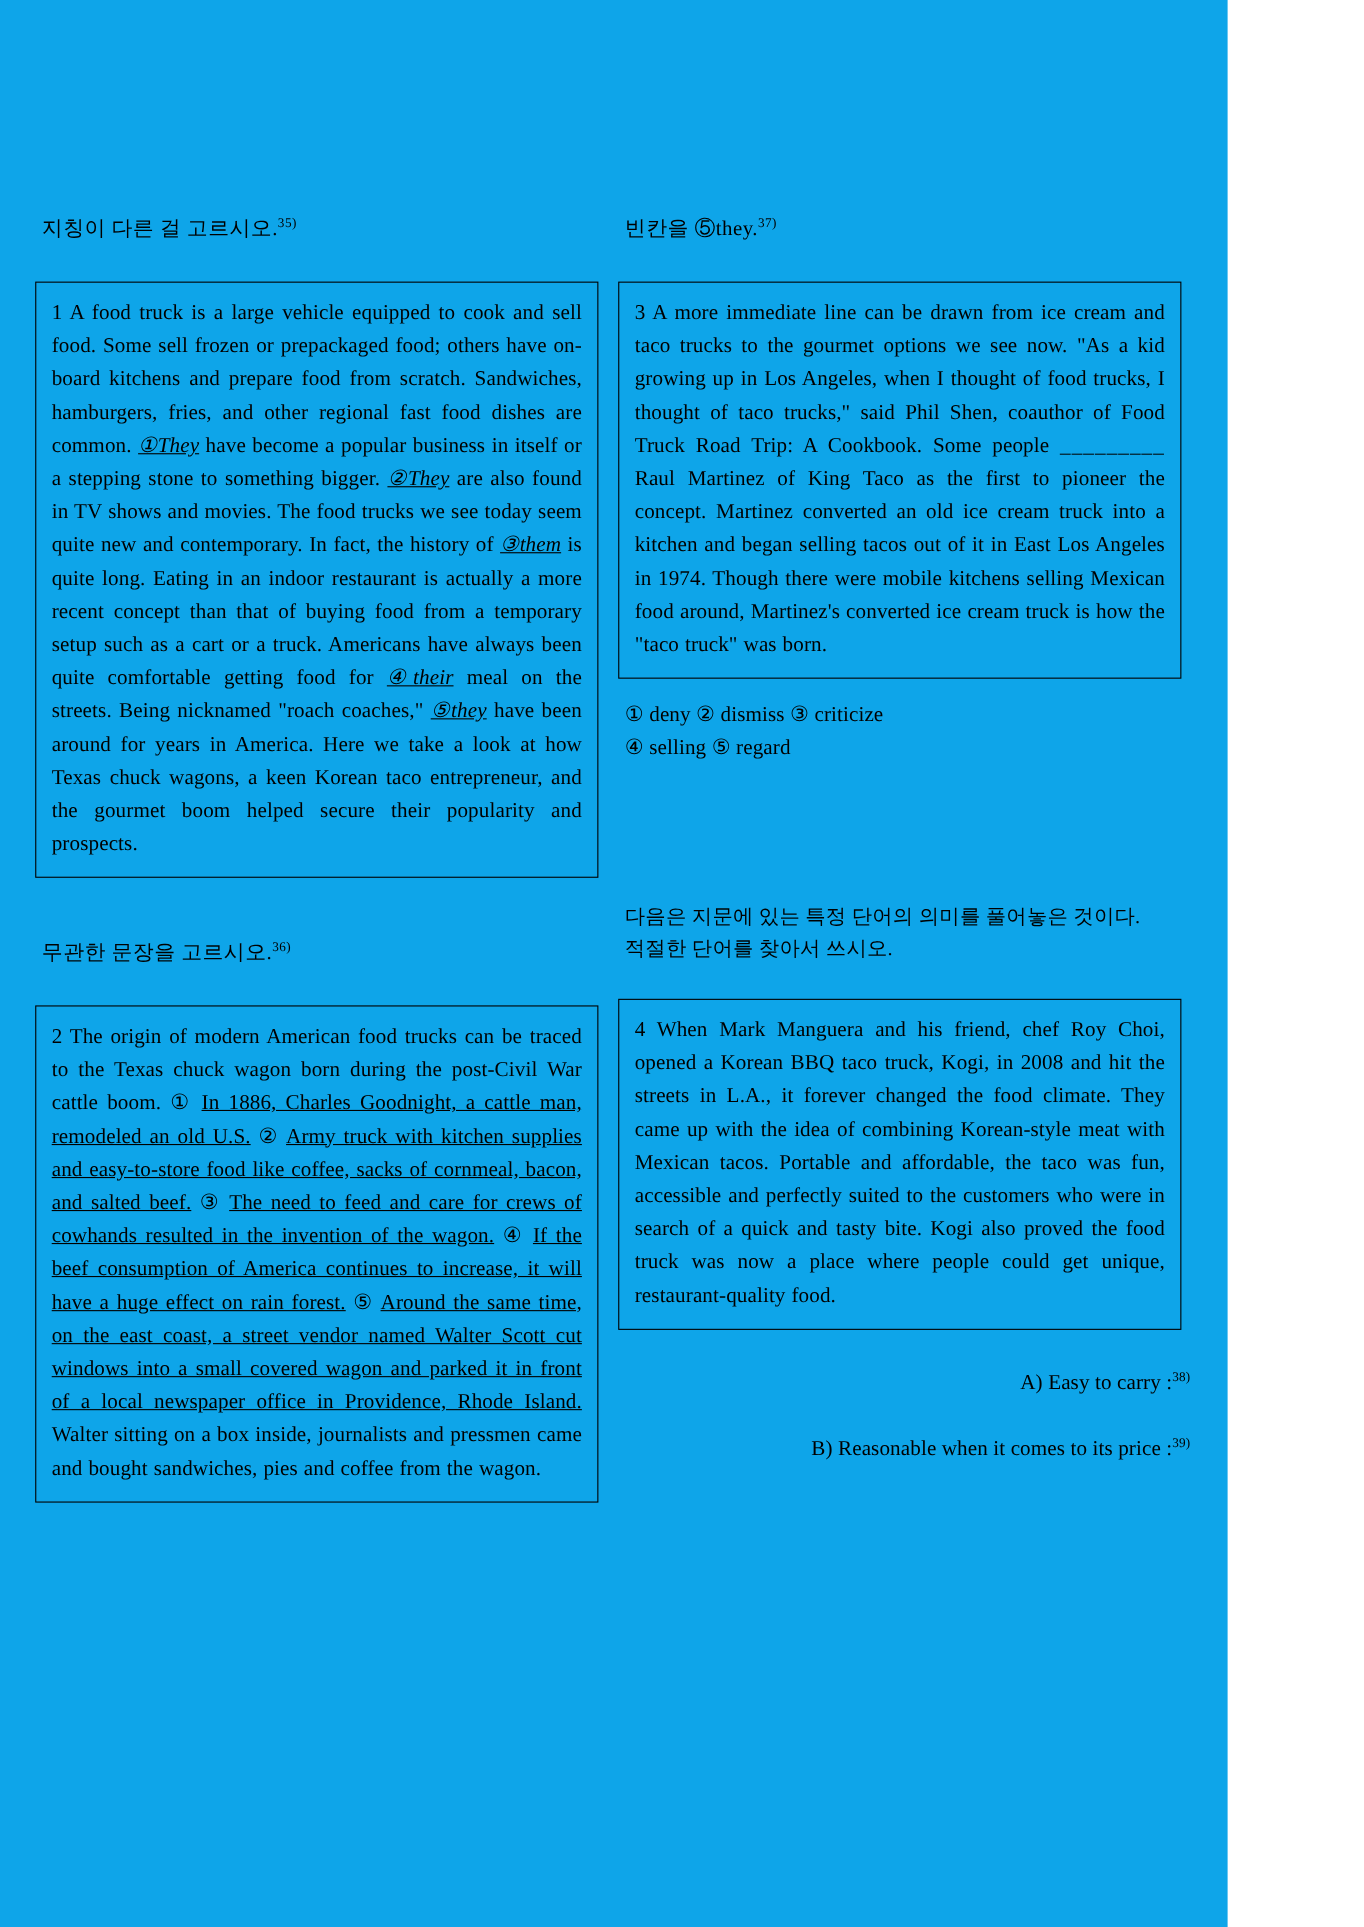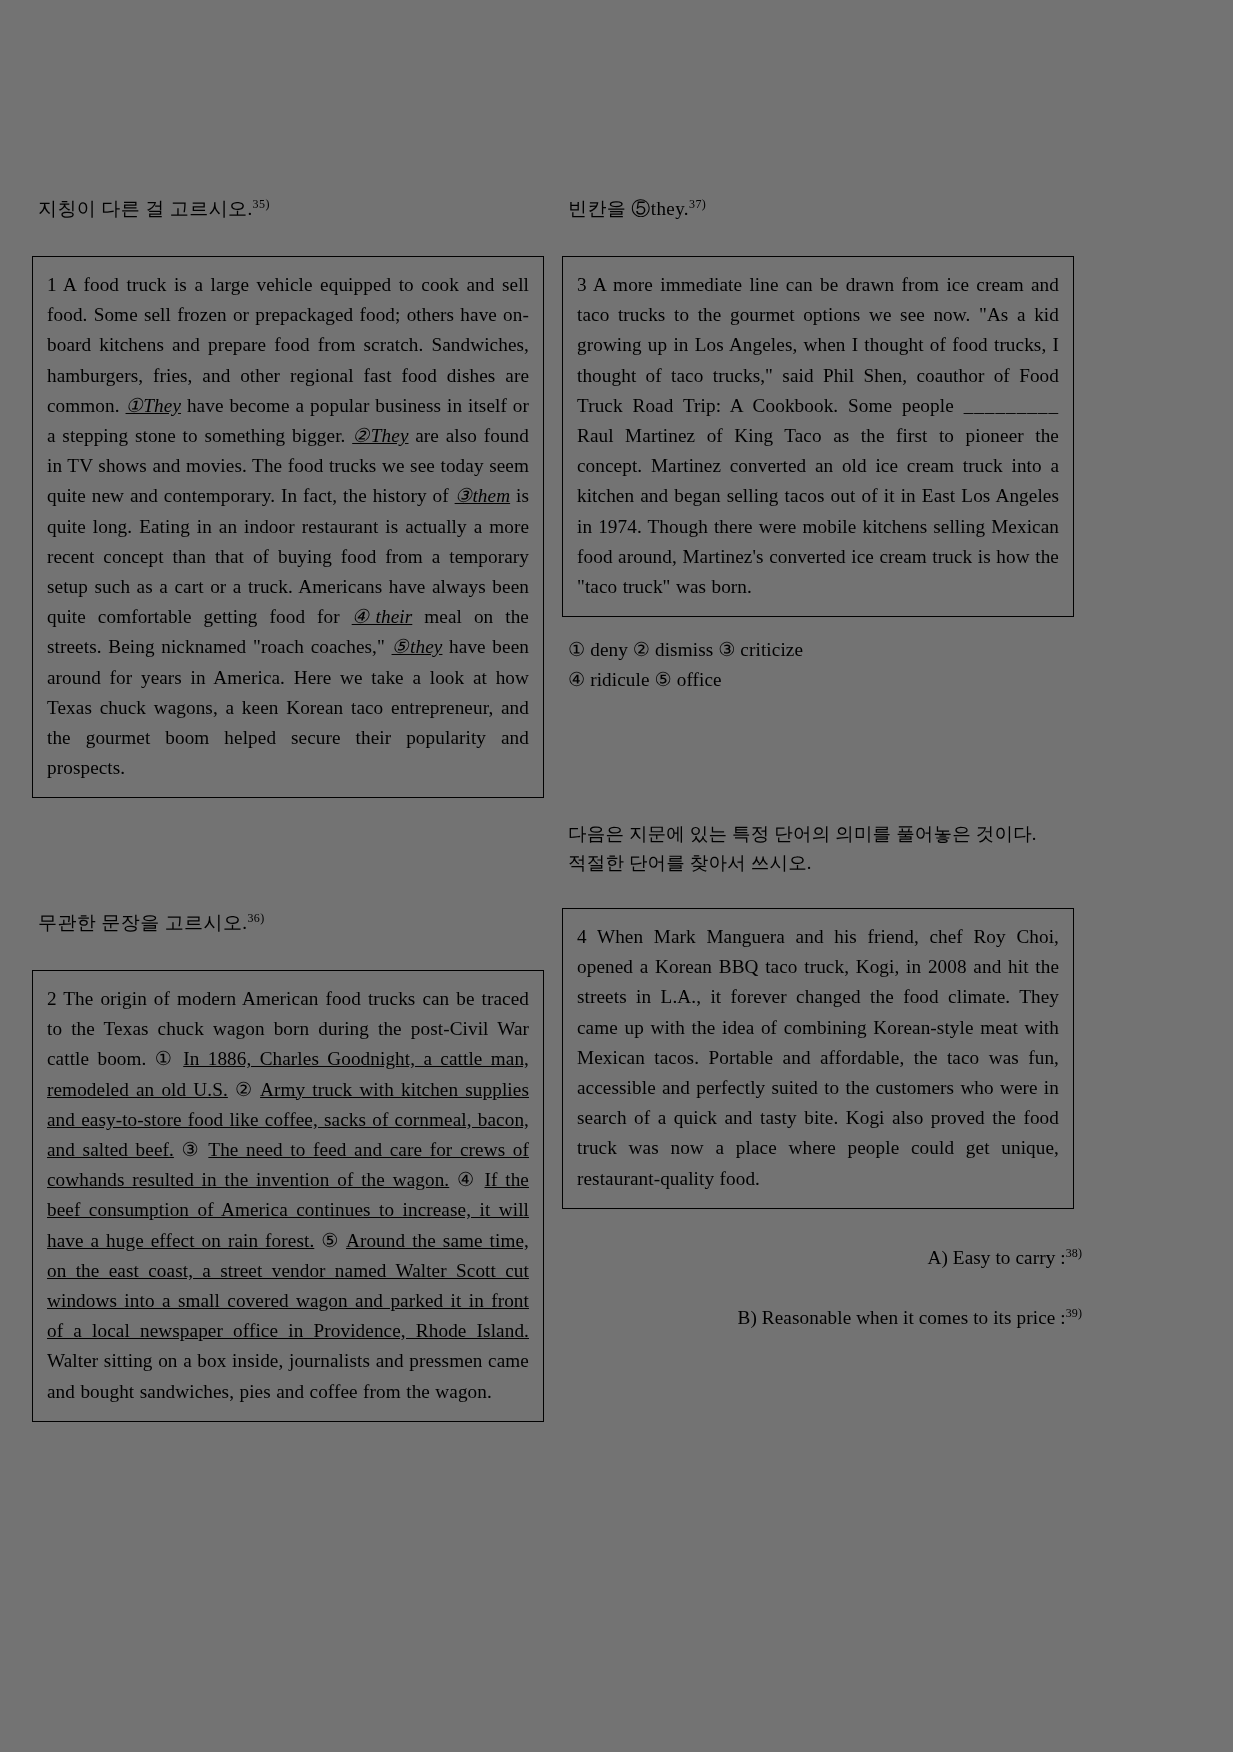--- a/index.html
+++ b/index.html
@@ -10,23 +10,23 @@
   body {
     width: 1240px;
     height: 1752px;
     position: relative;
     font-family: "Liberation Serif", "DejaVu Serif", serif;
     color: #000000;
   }
   .page {
     position: absolute;
     left: 0; top: 0;
-    width: 1233px;
+    width: 1116px;
     height: 1752px;
-    background: #737373;
+    background: #0ea5e9;
   }
   .col {
     position: absolute;
     width: 512px;
   }
   .col-left  { left: 32px; top: 196px; }
   .col-right { left: 562px; top: 196px; }
 
   .heading {
     font-size: 19px;
@@ -90,21 +90,21 @@
   .answer-item {
     margin-bottom: 30px;
     letter-spacing: 0.1px;
   }
   .answer-item sup {
     font-size: 12px;
     vertical-align: super;
     line-height: 0;
   }
 
-  .spacer-lower-left { position: absolute; left: 32px; top: 910px; width: 512px; }
+  .spacer-lower-left { position: absolute; left: 32px; top: 854px; width: 512px; }
   .spacer-lower-right { position: absolute; left: 562px; top: 820px; width: 520px; }
 </style>
 </head>
 <body>
 
 <div class="page">
 
   <div class="col col-left">
 
     <div class="heading">
@@ -134,21 +134,21 @@
     <div class="heading">
       <span>빈칸을 ⑤they.</span><sup>37)</sup>
     </div>
 
     <div class="passage-box">
       <p class="passage"><span>3 A more immediate line can be drawn from ice cream and taco trucks to the gourmet options we see now. "As a kid growing up in Los Angeles, when I thought of food trucks, I thought of taco trucks," said Phil Shen, coauthor of Food Truck Road Trip: A Cookbook. Some people </span><span class="blank-line">_________</span><span> Raul Martinez of King Taco as the first to pioneer the concept. Martinez converted an old ice cream truck into a kitchen and began selling tacos out of it in East Los Angeles in 1974. Though there were mobile kitchens selling Mexican food around, Martinez's converted ice cream truck is how the "taco truck" was born.</span></p>
     </div>
 
     <div class="options">
       <div class="opt">① deny ② dismiss ③ criticize</div>
-      <div class="opt">④ ridicule ⑤ office</div>
+      <div class="opt">④ selling ⑤ regard</div>
     </div>
 
   </div>
 
   <div class="spacer-lower-right">
 
     <div class="instruction">
       <div>다음은 지문에 있는 특정 단어의 의미를 풀어놓은 것이다.</div>
       <div>적절한 단어를 찾아서 쓰시오.</div>
     </div>

